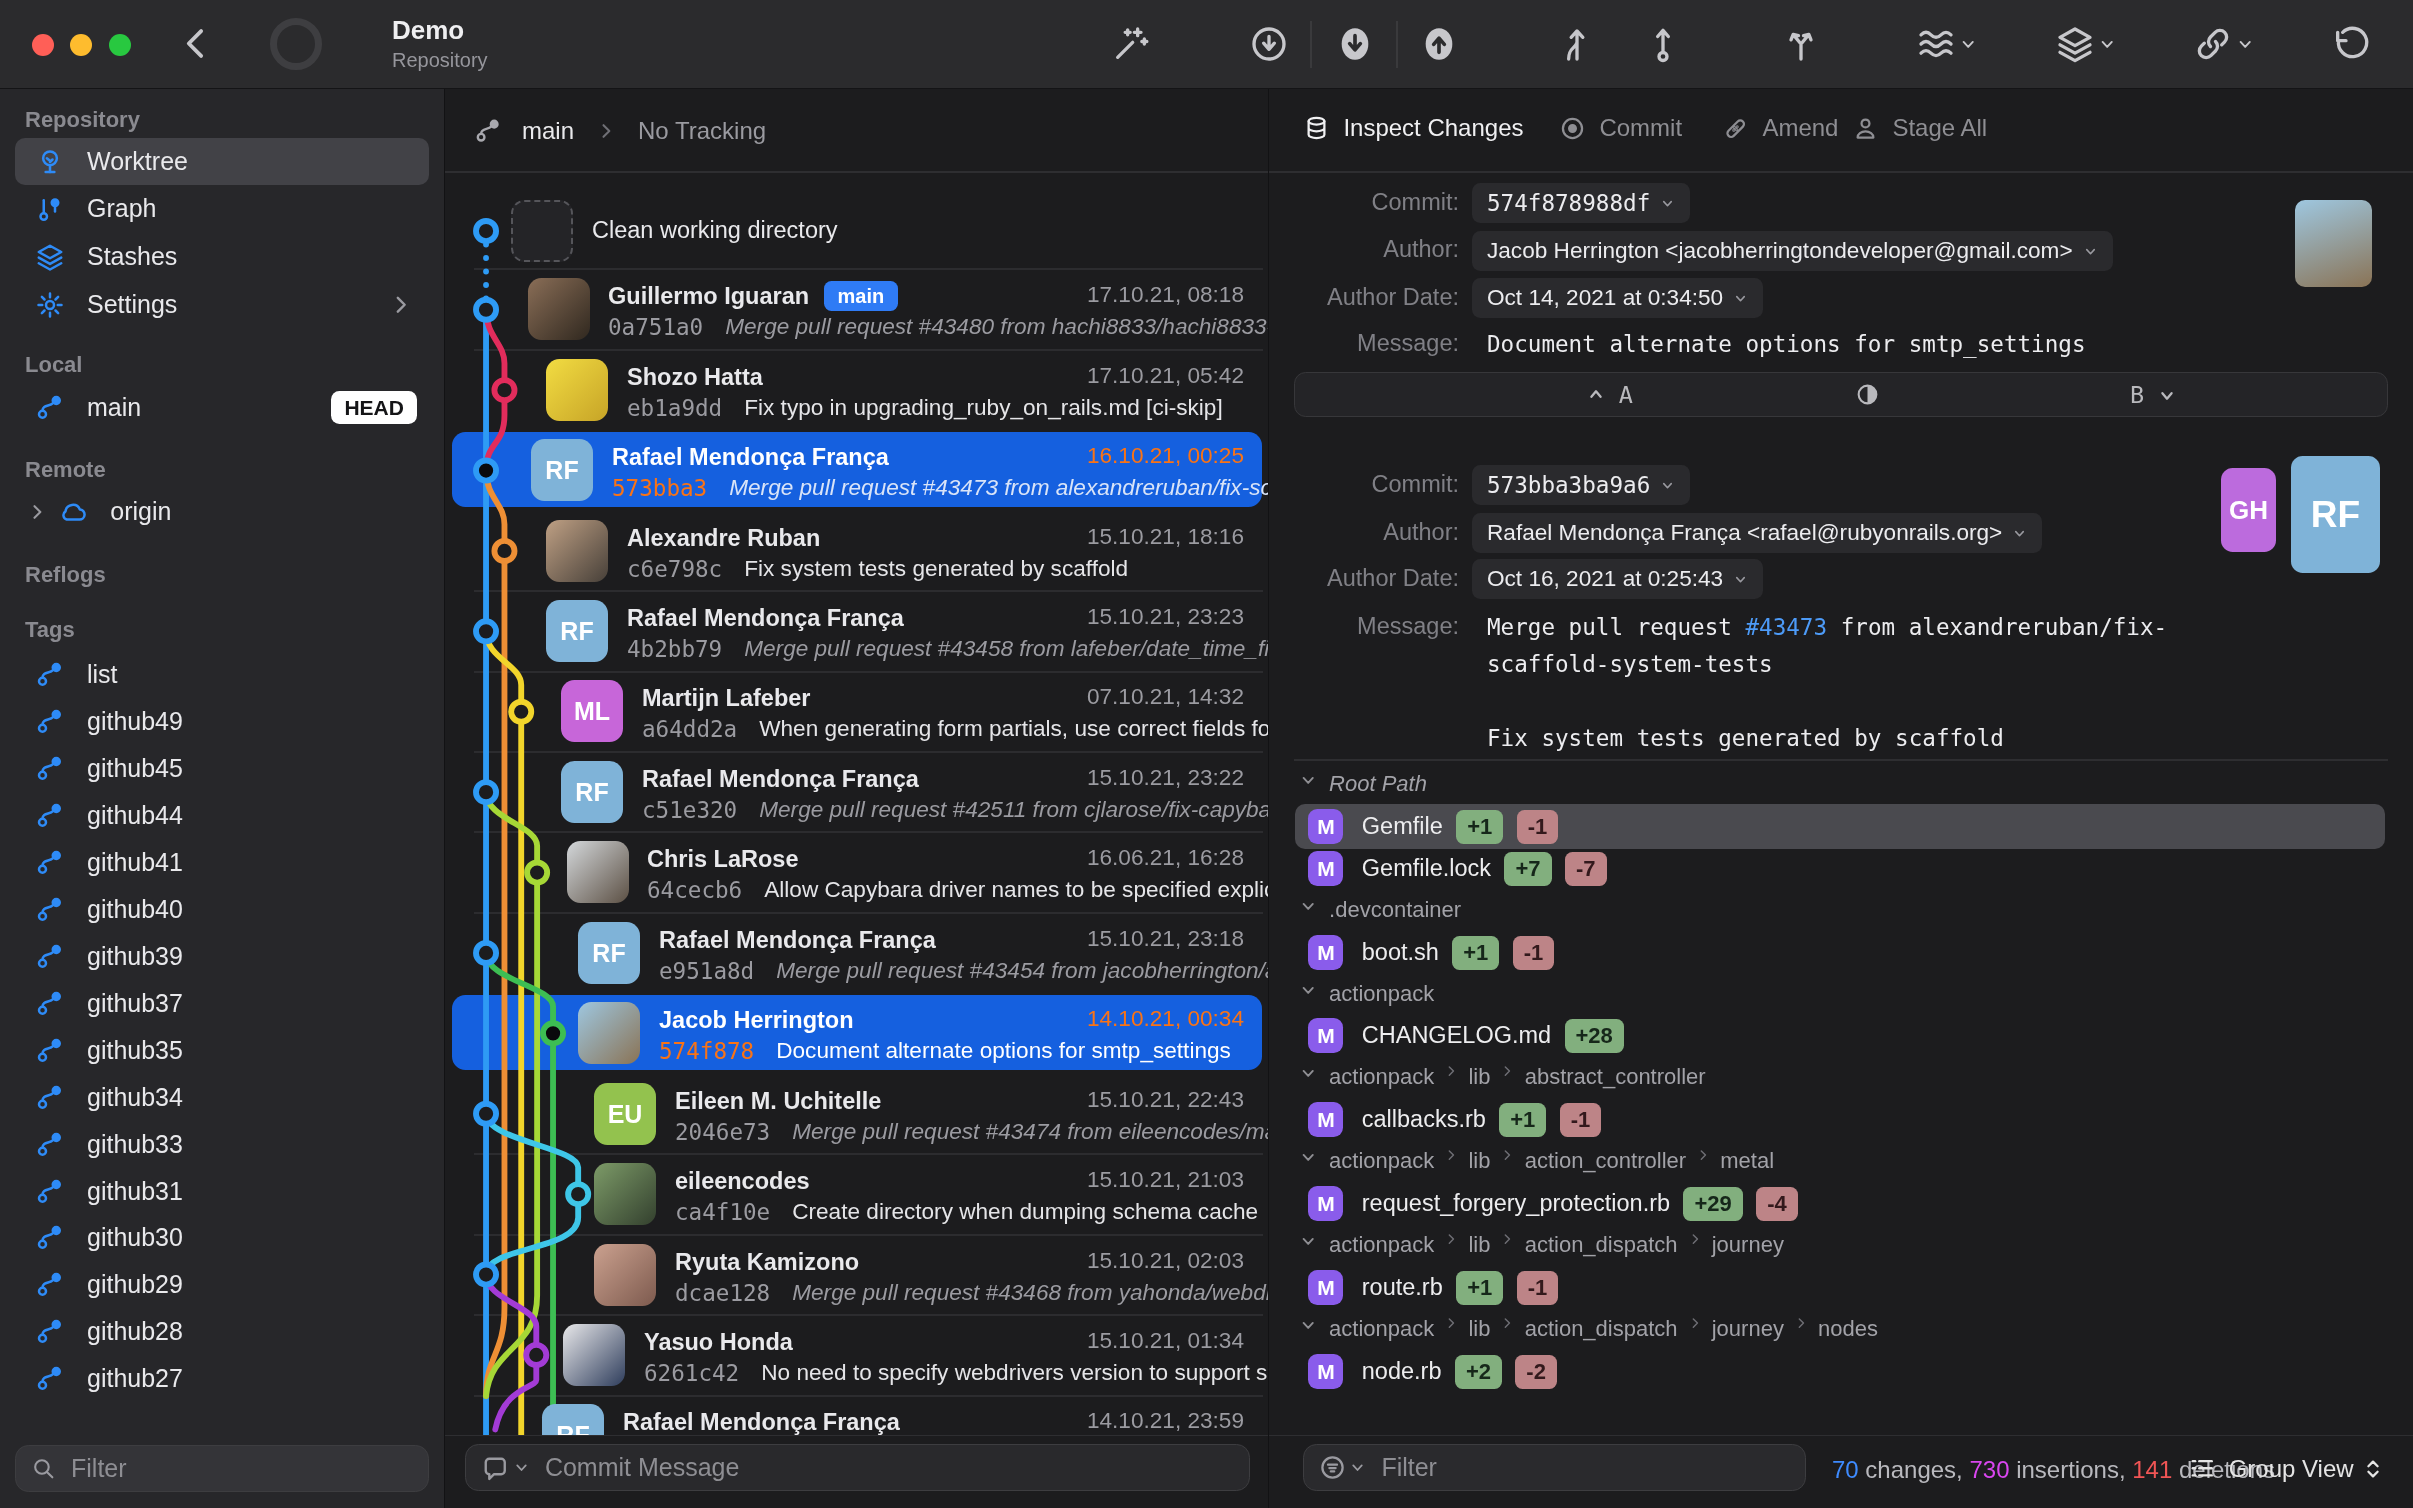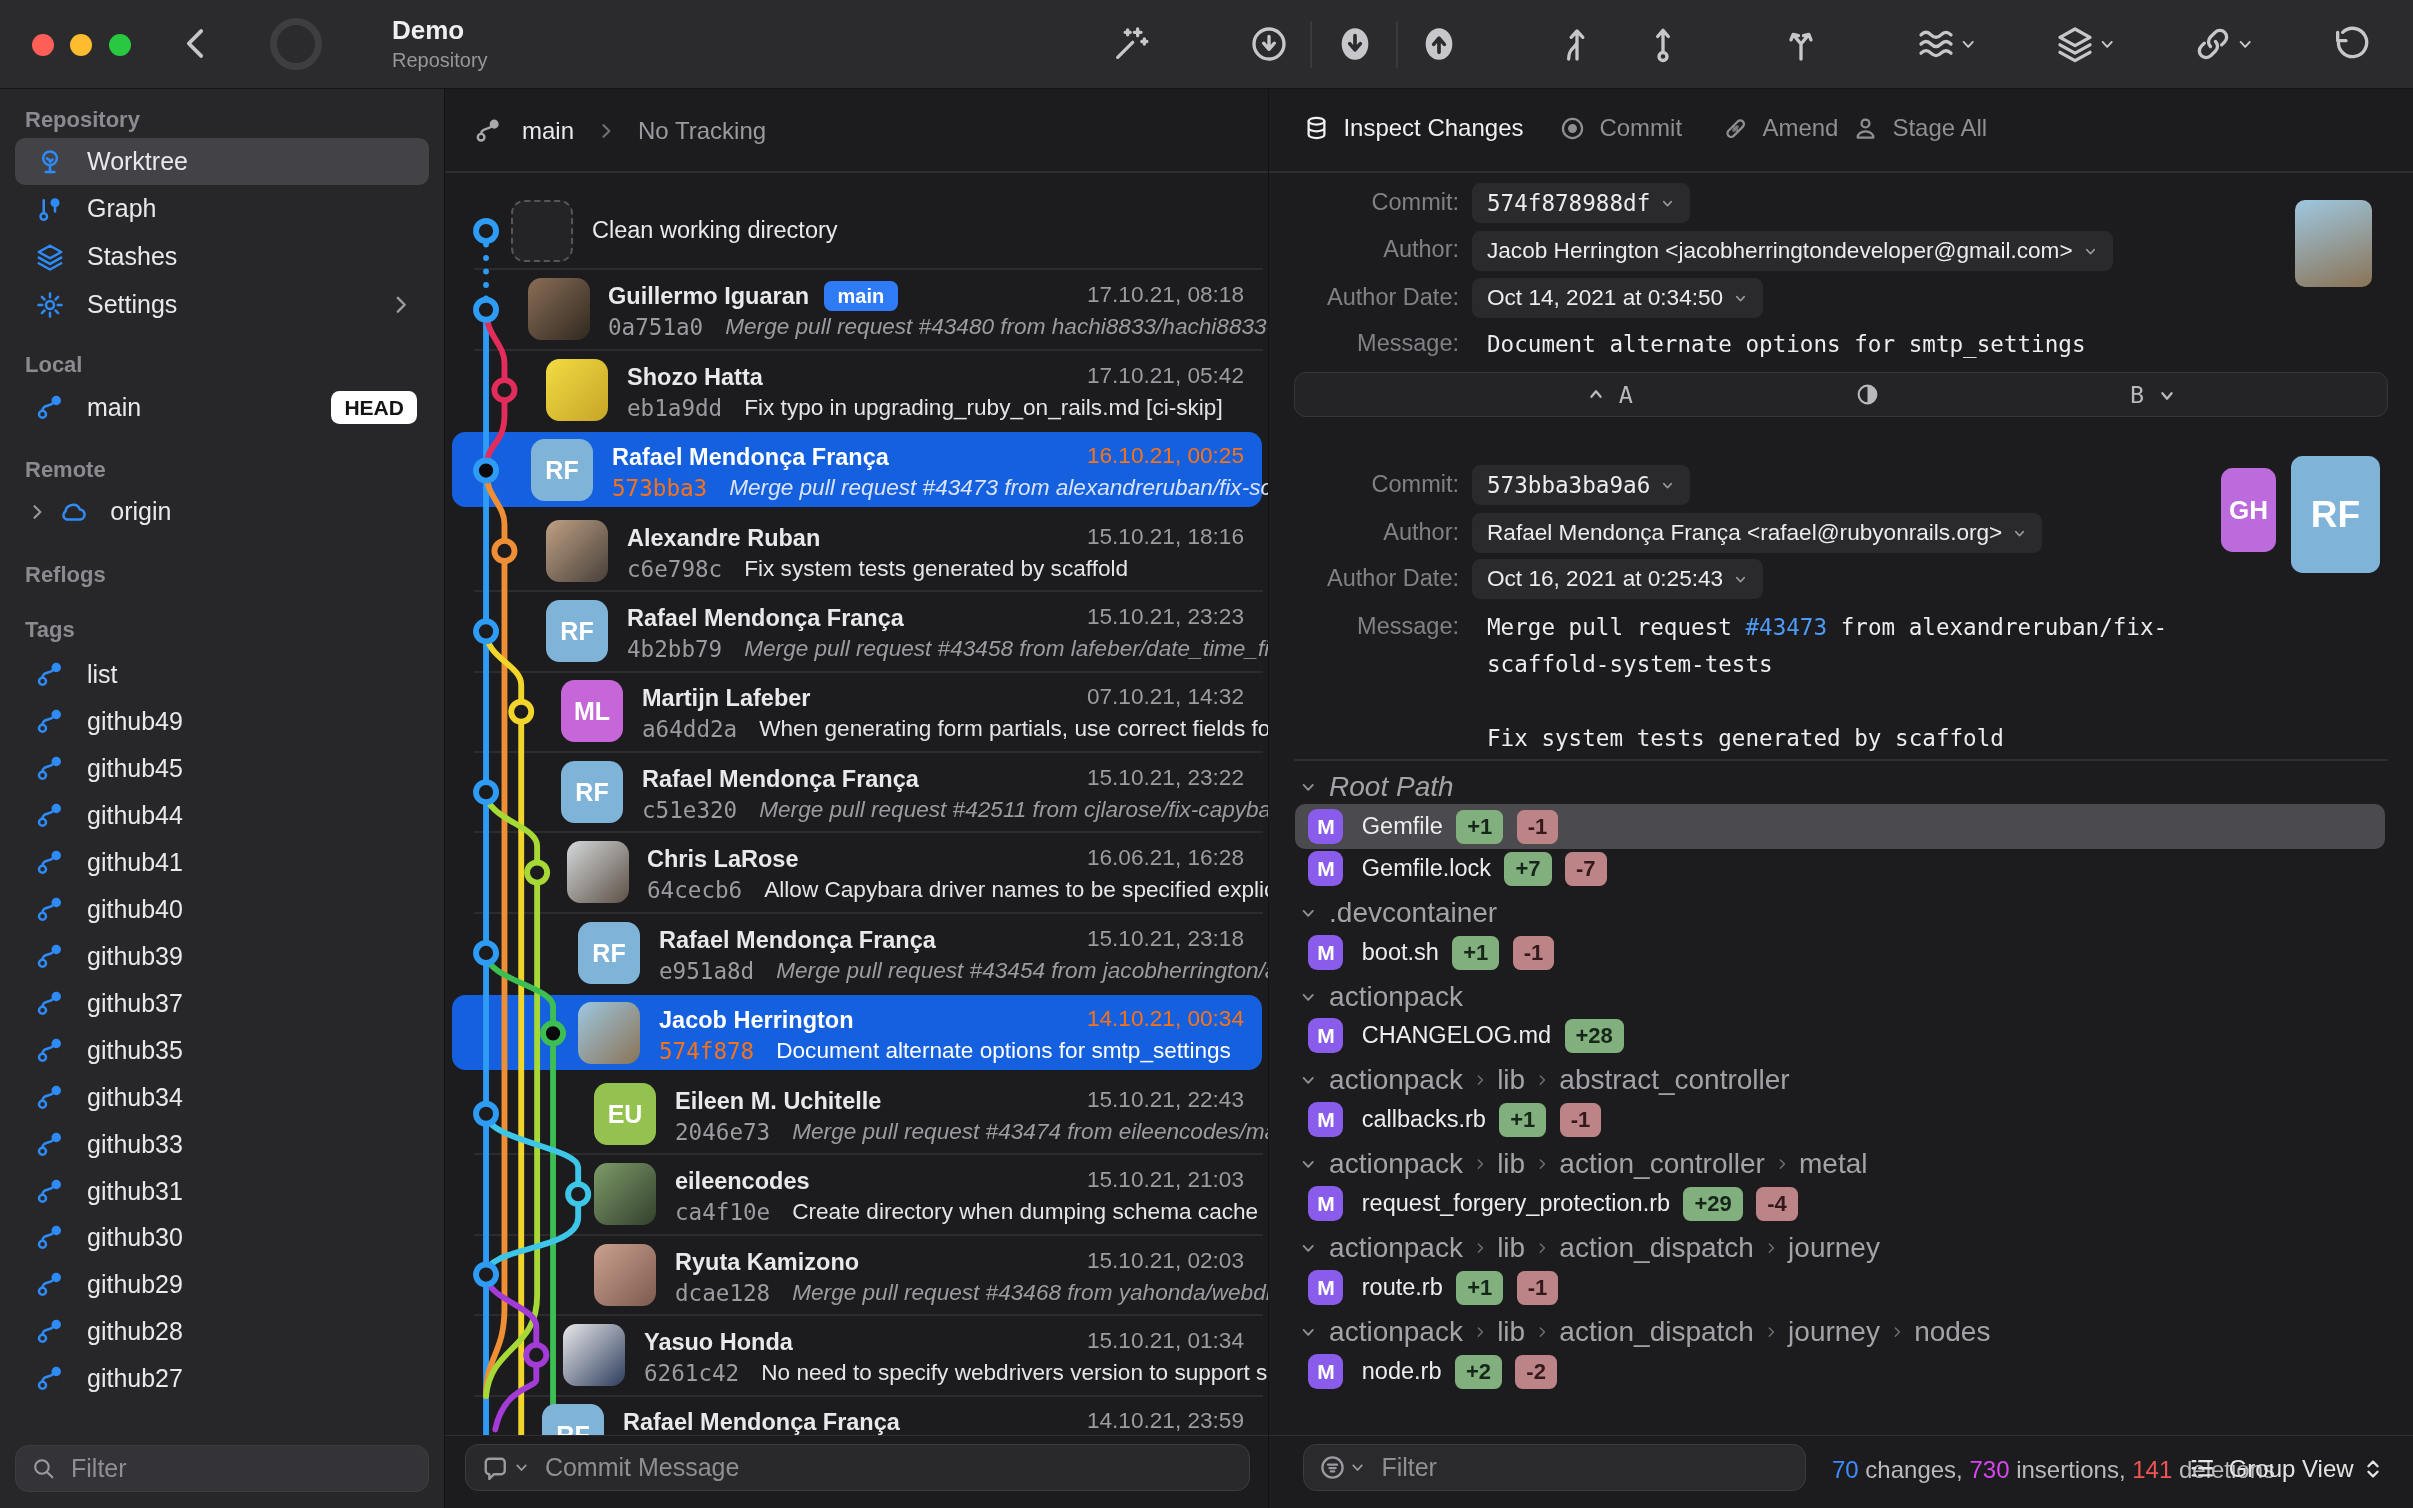--- a/index.html
+++ b/index.html
@@ -72,21 +72,21 @@
   .tab .lbl { font-size:24px; margin-left:13.4px; white-space:nowrap; }
   .fld-label { font-size:23.5px; color:#808086; text-align:right; width:168px; }
   .fld-pill { background:#2A2A2D; border-radius:8.4px; height:40px; display:flex; align-items:center; padding:0 15px; color:#ECECEF; font-size:22.6px; cursor:pointer; white-space:nowrap; }
   .fld-pill .chev { margin-left:10px; display:flex; color:#9A9AA0; }
   .mono { font-family:"DejaVu Sans Mono",monospace; }
   .msg-text { font-size:22.6px; color:#ECECEF; line-height:37px; white-space:pre; }
   .pr-link { color:#4D9BF8; }
   .cmp-bar { background:#242427; border:1.7px solid #37373A; border-radius:11.7px; display:flex; align-items:center; color:#B9B9BD; }
   .tile { border-radius:11.7px; color:#fff; font-weight:bold; display:flex; align-items:center; justify-content:center; }
 
-  .grp-hdr { display:flex; align-items:center; color:#A2A2A8; font-size:28px; }
+  .grp-hdr { display:flex; align-items:flex-start; color:#A2A2A8; font-size:22px; }
   .grp-hdr .chev { display:flex; margin-right:11.7px; color:#8E8E93; }
   .grp-hdr .seg { white-space:nowrap; }
   .grp-hdr .bsep { color:#6E6E74; margin:0 10px; display:flex; }
   .file-row { display:flex; align-items:center; left:1295px; width:1090px; height:45px; border-radius:10px; }
   .file-row.sel { background:#4A4A4F; }
   .m-badge { width:35px; height:35px; border-radius:9.2px; background:#8A5CEB; color:#fff; font-weight:bold; font-size:21px; display:flex; align-items:center; justify-content:center; margin-left:13.4px; flex:none; }
   .f-name { font-size:23.5px; color:#EDEDEF; margin-left:18.4px; white-space:nowrap; }
   .cnt { height:34px; border-radius:7.5px; font-size:22px; font-weight:bold; display:flex; align-items:center; padding:0 11px; margin-left:13.4px; }
   .cnt.add { background:#82AF7E; color:#16271A; }
   .cnt.del { background:#BD8487; color:#33191C; }

